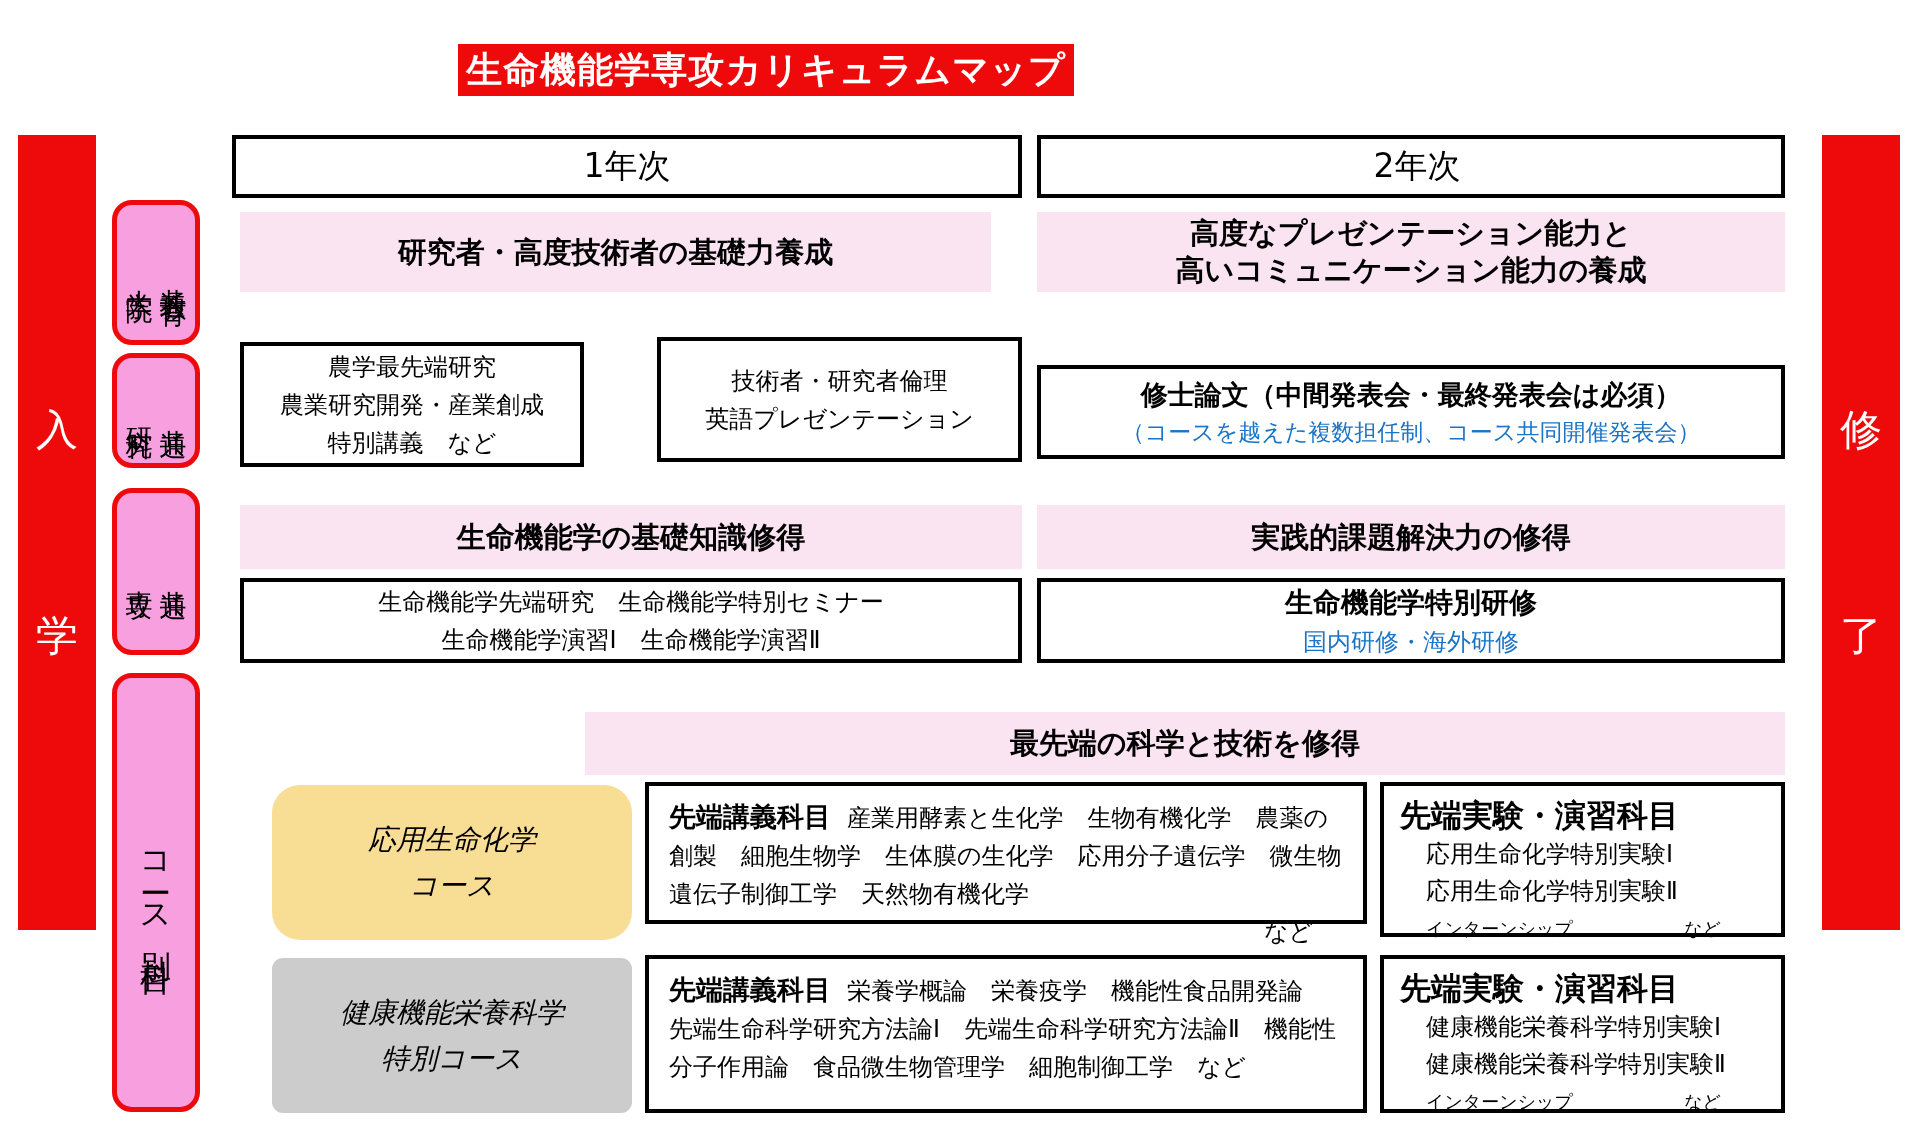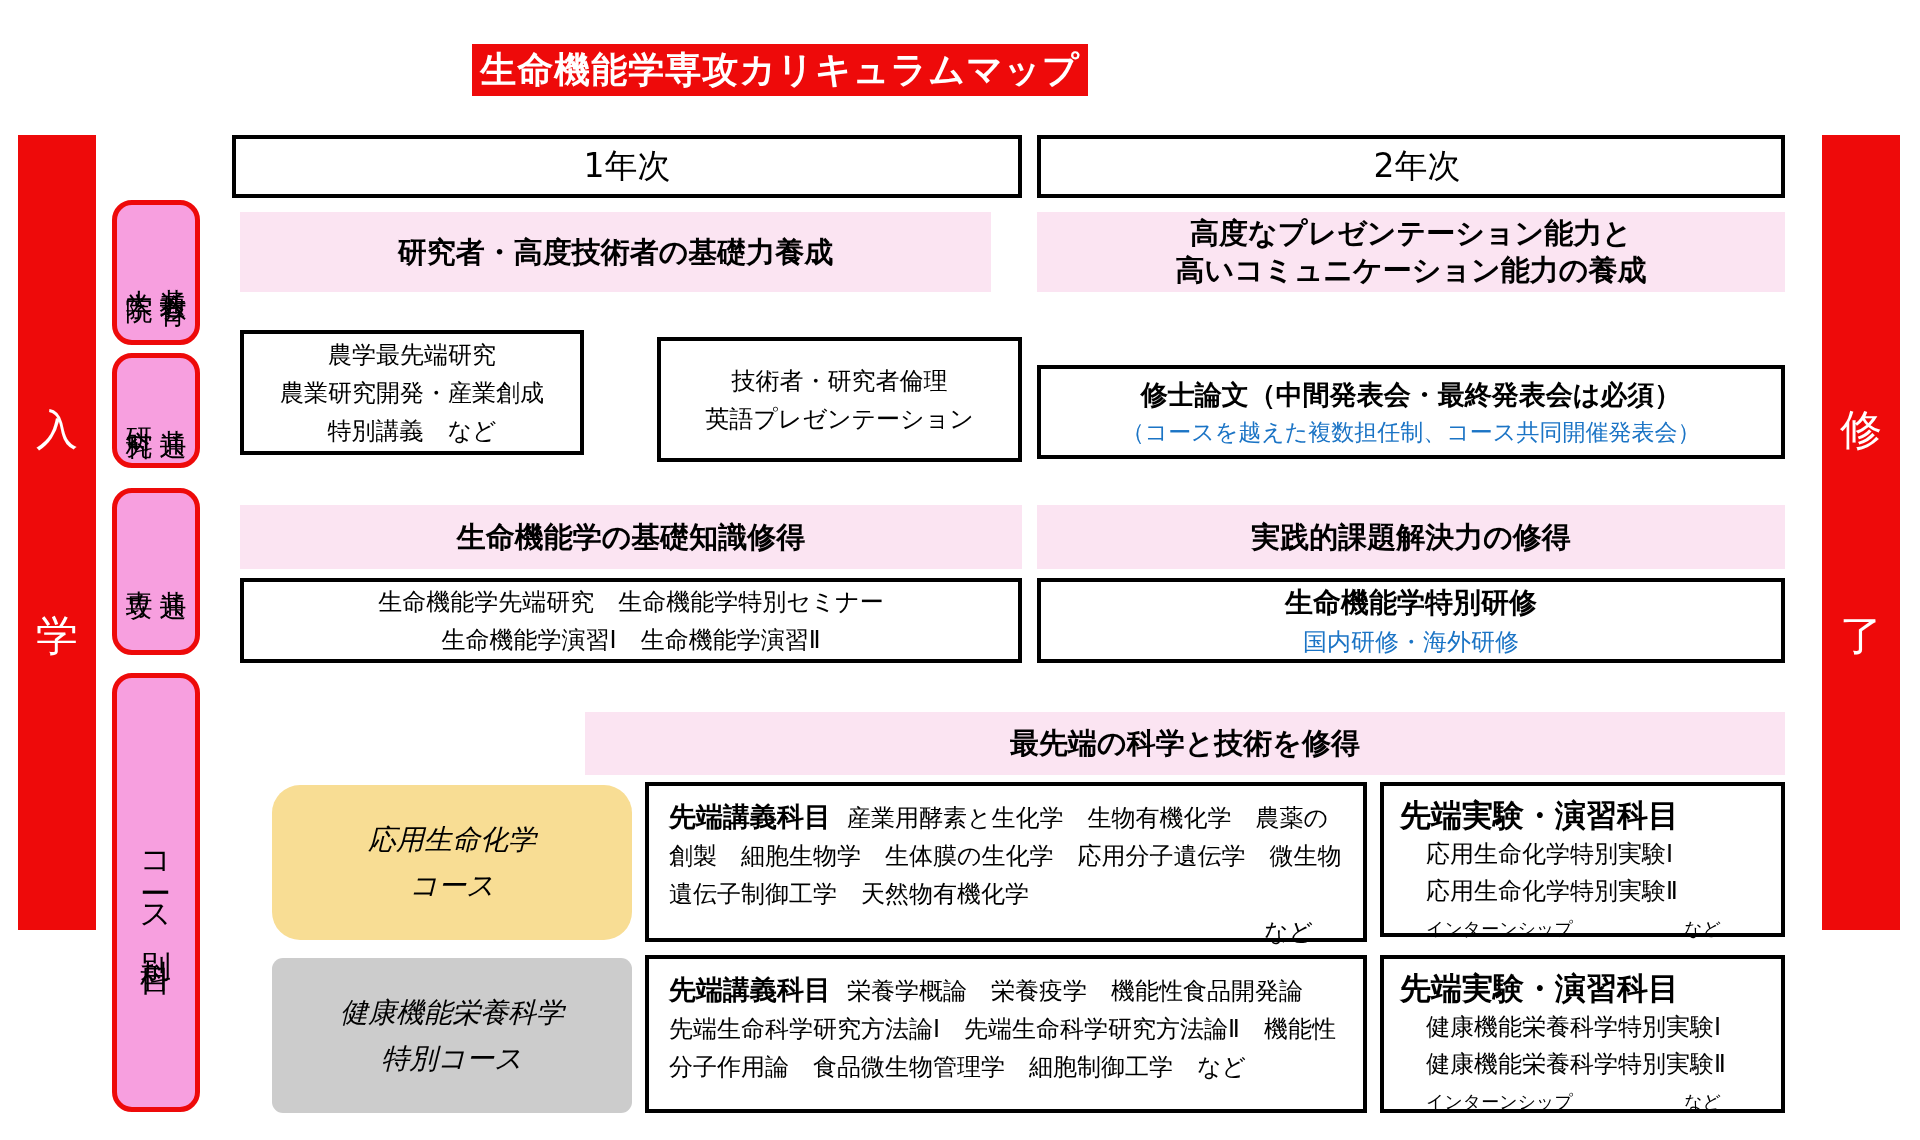--- a/index.html
+++ b/index.html
@@ -58,21 +58,21 @@
   .lab{ padding:8px 16px; }
   .lab .lab-head{ font-size:31px; font-weight:700; line-height:42px; }
   .lab .lab-line{ font-size:24px; line-height:37px; padding-left:26px; }
   .lab .lab-last{ display:flex; justify-content:space-between; font-size:18px; line-height:37px; padding-left:26px; padding-right:44px; }
 </style>
 </head>
 <body>
 
 <div class="canvas">
 
-  <div class="abs title-banner" style="left:472px; top:44px; width:616px; height:52px;">生命機能学専攻カリキュラムマップ</div>
+  <div class="abs title-banner" style="left:458px; top:44px; width:616px; height:52px;">生命機能学専攻カリキュラムマップ</div>
 
   <div class="abs redbar" style="left:18px; top:135px; width:78px; height:795px;">
     <span>入</span>
     <span>学</span>
   </div>
 
   <div class="abs redbar" style="left:1822px; top:135px; width:78px; height:795px;">
     <span>修</span>
     <span>了</span>
   </div>
@@ -101,21 +101,21 @@
 
   <div class="abs band" style="left:240px; top:212px; width:751px; height:80px;">
     <span>研究者・高度技術者の基礎力養成</span>
   </div>
 
   <div class="abs band" style="left:1037px; top:212px; width:748px; height:80px;">
     <span>高度なプレゼンテーション能力と</span>
     <span>高いコミュニケーション能力の養成</span>
   </div>
 
-  <div class="abs wbox center-col t24" style="left:240px; top:330px; width:344px; height:125px;">
+  <div class="abs wbox center-col t24" style="left:240px; top:342px; width:344px; height:125px;">
     <span>農学最先端研究</span>
     <span>農業研究開発・産業創成</span>
     <span>特別講義　など</span>
   </div>
 
   <div class="abs wbox center-col t24" style="left:657px; top:337px; width:365px; height:125px;">
     <span>技術者・研究者倫理</span>
     <span>英語プレゼンテーション</span>
   </div>
 
@@ -143,21 +143,21 @@
 
   <div class="abs band" style="left:585px; top:712px; width:1200px; height:63px;">
     <span>最先端の科学と技術を修得</span>
   </div>
 
   <div class="abs coursebox" style="left:272px; top:785px; width:360px; height:155px; background:var(--yellow);">
     <span>応用生命化学</span>
     <span>コース</span>
   </div>
 
-  <div class="abs wbox lecture" style="left:645px; top:782px; width:722px; height:160px;">
+  <div class="abs wbox lecture" style="left:645px; top:782px; width:722px; height:142px;">
     <b>先端講義科目</b><span>産業用酵素と生化学　生物有機化学　農薬の創製　細胞生物学　生体膜の生化学　応用分子遺伝学　微生物遺伝子制御工学　天然物有機化学</span>
     <span class="note">など</span>
   </div>
 
   <div class="abs wbox lab" style="left:1380px; top:782px; width:405px; height:155px;">
     <div class="lab-head">先端実験・演習科目</div>
     <div class="lab-line">応用生命化学特別実験Ⅰ</div>
     <div class="lab-line">応用生命化学特別実験Ⅱ</div>
     <div class="lab-last">
       <span>インターンシップ</span>

